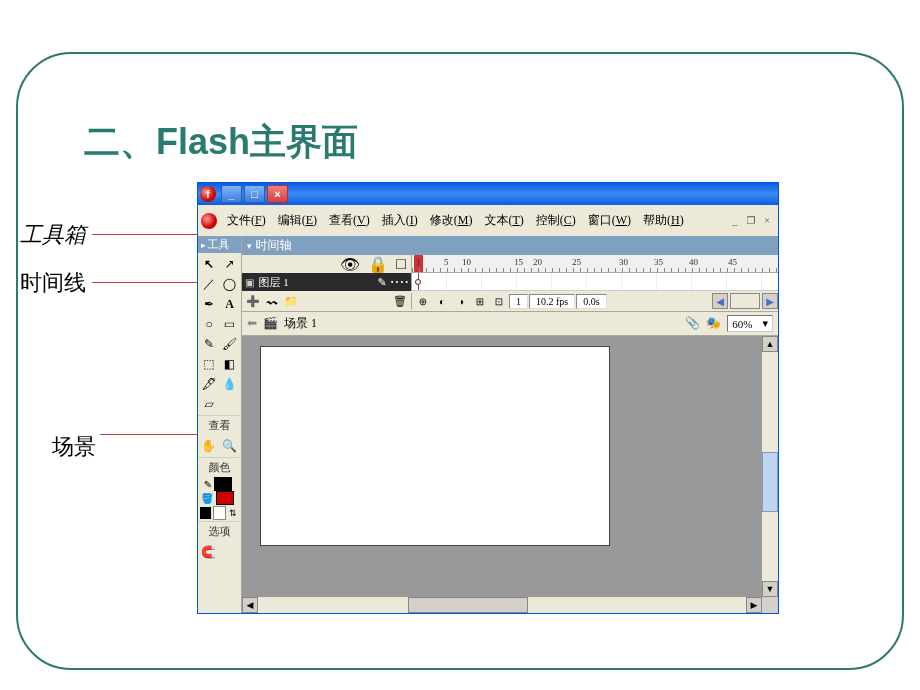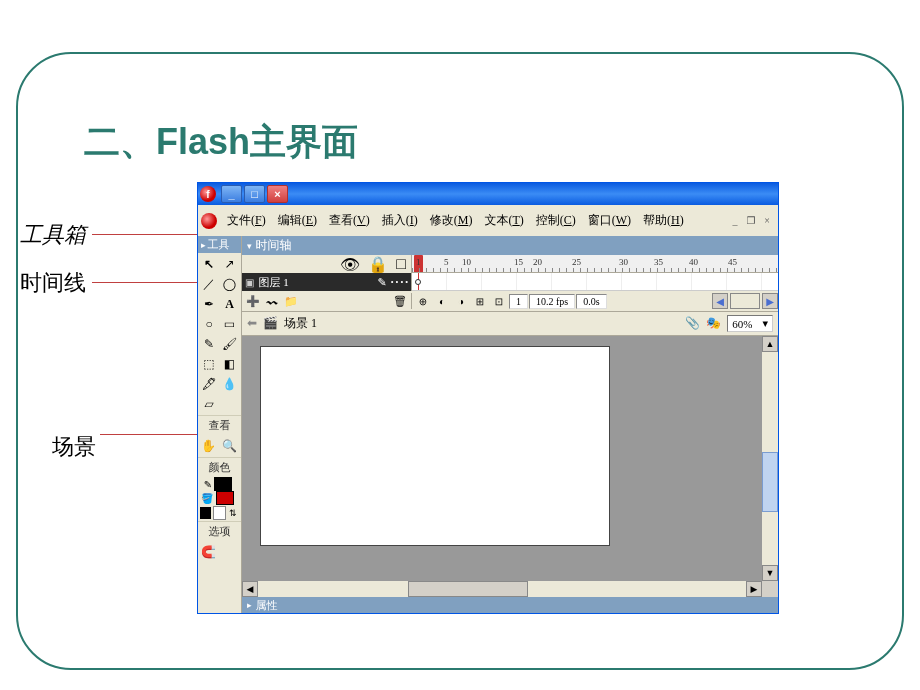--- a/index.html
+++ b/index.html
@@ -660,19 +660,18 @@
       </div>
       <div class="hscroll">
         <div class="hscroll-btn">◀</div>
         <div class="hscroll-track">
           <div class="hscroll-thumb"></div>
         </div>
         <div class="hscroll-btn">▶</div>
         <div class="hscroll-corner"></div>
       </div>
 
-      <div class="props-bar">属性</div>
 
     </div>
 
   </div>
 
 </div>
 
 </body></html>

